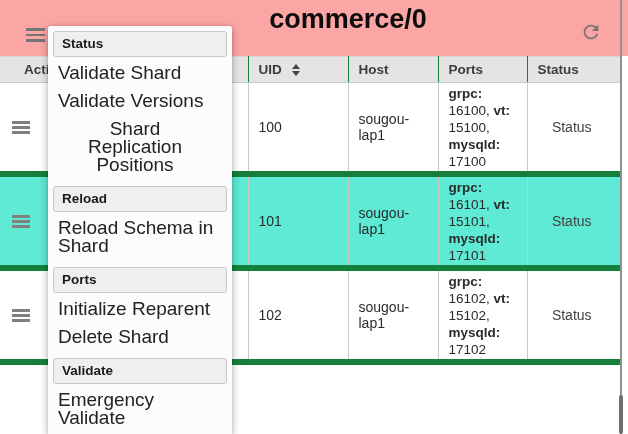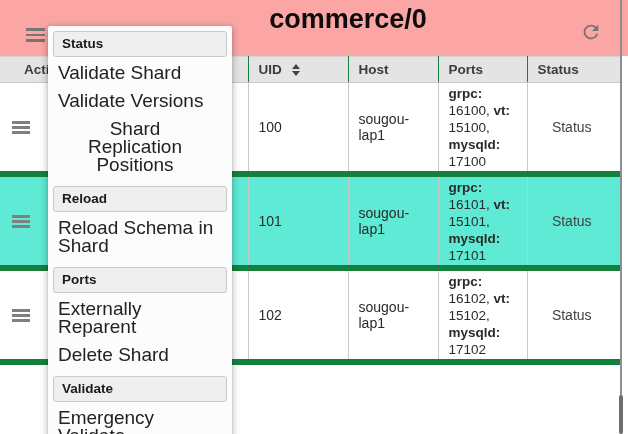--- a/index.html
+++ b/index.html
@@ -162,21 +162,21 @@
   <div class="menu">
     <div class="menu-header first">Status</div>
     <div class="menu-item">Validate Shard</div>
     <div class="menu-item">Validate Versions</div>
     <div class="menu-item center">Shard Replication Positions</div>
 
     <div class="menu-header">Reload</div>
     <div class="menu-item">Reload Schema in Shard</div>
 
     <div class="menu-header">Ports</div>
-    <div class="menu-item">Externally Reparent</div>
+    <div class="menu-item">Initialize Reparent</div>
     <div class="menu-item">Delete Shard</div>
 
     <div class="menu-header">Validate</div>
     <div class="menu-item">Emergency Validate</div>
   </div>
 
   <div class="vline"></div>
   <div class="vthumb"></div>
 
 </div>

